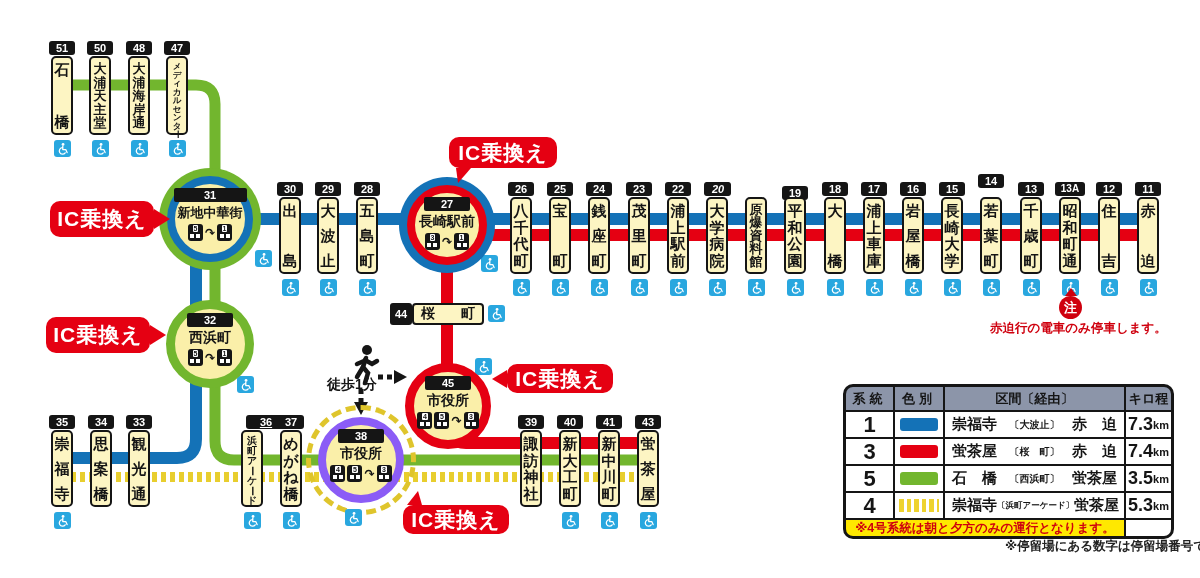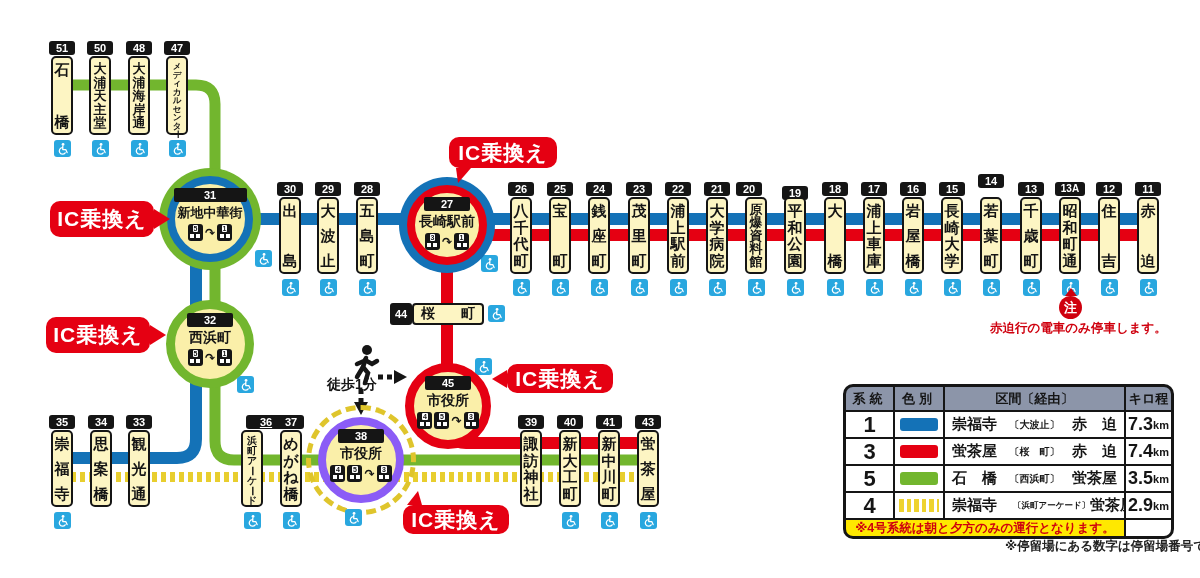--- a/index.html
+++ b/index.html
@@ -260,21 +260,21 @@
         <span>病</span>
         <span>院</span>
       </div>
       <div class="wc" style="left:708.5px;top:279px;">
         <svg viewBox="0 0 24 24" width="13" height="13">
           <circle cx="13" cy="4.5" r="2.6" fill="#fff"></circle>
           <path d="M12.5 7.5 L12.5 14 L18 14 L20.5 19.5" stroke="#fff" stroke-width="2.4" fill="none" stroke-linecap="round" stroke-linejoin="round"></path>
           <path d="M12 10.5 A6 6 0 1 0 17 20" stroke="#fff" stroke-width="2.4" fill="none" stroke-linecap="round"></path>
         </svg>
       </div>
-      <div class="plate" style="left:736px;top:182px;width:26px;">20</div>
+      <div class="plate" style="left:705px;top:182px;width:26px;font-style:italic;">20</div>
       <div class="sbox" style="left:745px;top:197px;width:22px;height:77px;font-size:13px;">
         <span>原</span>
         <span>爆</span>
         <span>資</span>
         <span>料</span>
         <span>館</span>
       </div>
       <div class="wc" style="left:747.5px;top:279px;">
         <svg viewBox="0 0 24 24" width="13" height="13">
           <circle cx="13" cy="4.5" r="2.6" fill="#fff"></circle>
@@ -768,25 +768,25 @@
       <div class="cell km">
         <b>3.5</b>
         <span>km</span>
       </div>
       <div class="cell rnum">4</div>
       <div class="cell">
         <span class="swatch-dashed"></span>
       </div>
       <div class="cell sec">
         <span class="fromto">崇福寺</span>
-        <span class="via" style="font-size:8.5px;margin-left:16px;">〔浜町アーケード〕</span>
+        <span class="via" style="font-size:8.5px;">〔浜町アーケード〕</span>
         <span class="fromto">蛍茶屋</span>
       </div>
       <div class="cell km">
-        <b>2.9</b>
+        <b>5.3</b>
         <span>km</span>
       </div>
       <div class="notebar">※4号系統は朝と夕方のみの運行となります。</div>
     <div class="cell" style="height:16px;"></div>
   </div>
 
   <div class="footnote" style="left:1005px;top:538px;">※停留場にある数字は停留場番号です。</div>
 
 </div>
 

